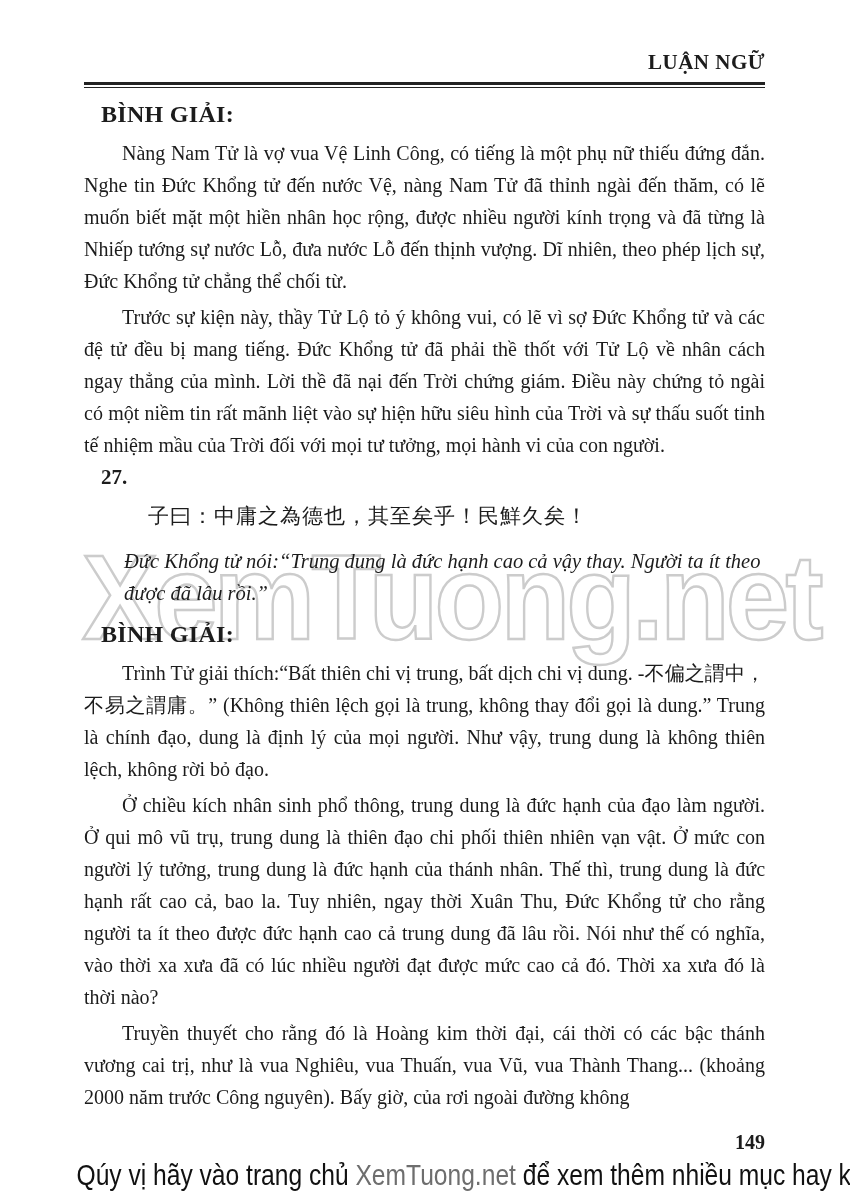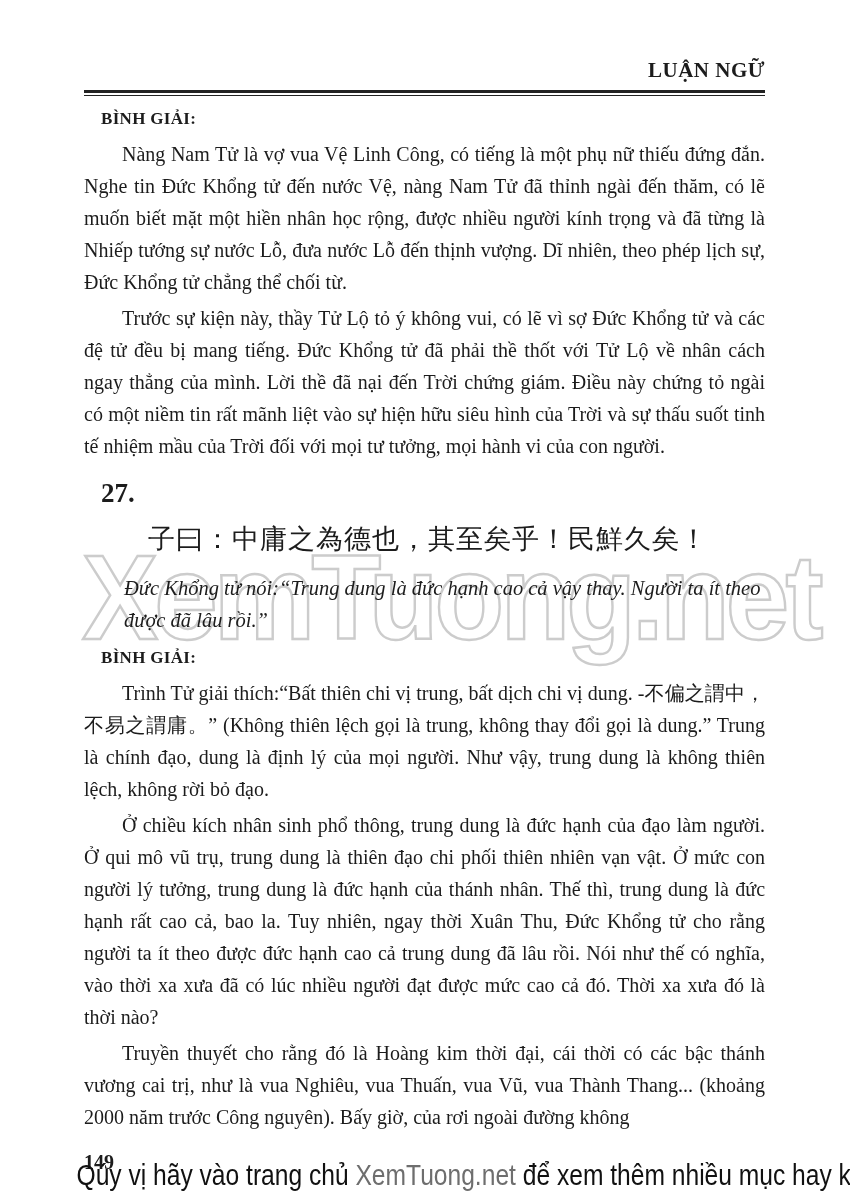--- a/index.html
+++ b/index.html
@@ -24,61 +24,61 @@
     white-space: nowrap;
     color: rgba(255,255,255,0.25);
     -webkit-text-stroke: 2.5px #cccccc;
     transform: scaleX(0.95);
     transform-origin: left top;
     pointer-events: none;
   }
   .content {
     position: absolute;
     left: 84px;
-    top: 8px;
+    top: 0;
     width: 681px;
     z-index: 1;
   }
   .running-header {
     padding-top: 50px;
     text-align: right;
     font-weight: bold;
     font-size: 21px;
     letter-spacing: 0.5px;
   }
   .rule {
     margin-top: 7px;
     height: 2px;
     border-top: 3px solid #222222;
     border-bottom: 1px solid #222222;
   }
   .heading {
-    font-size: 17px;
+    font-size: 24px;
     font-weight: bold;
     letter-spacing: 0.3px;
     margin: 13px 0 9px;
     padding-left: 17px;
   }
   .heading.second { margin-top: 11px; margin-bottom: 9px; }
   p.body {
     font-size: 20px;
     line-height: 32px;
     text-align: justify;
     text-indent: 38px;
     margin: 0 0 4px 0;
   }
   .it { }
   .section-num {
     font-weight: bold;
-    font-size: 27px;
-    margin: 16px 0 0 0;
+    font-size: 21px;
+    margin: 4px 0 0 0;
     padding-left: 17px;
   }
   .chinese {
-    font-size: 27px;
+    font-size: 21px;
     margin: 12px 0 15px 64px;
     letter-spacing: 1px;
     white-space: nowrap;
   }
   .translit {
     font-style: italic;
     font-size: 20.5px;
     margin: 9px 0 0 60px;
   }
   .dich-nghia {
@@ -87,21 +87,21 @@
     font-size: 23px;
     margin: 15px 0 0 10px;
   }
   .translation {
     font-style: italic;
     font-size: 20.5px;
     line-height: 32px;
     margin: 8px 0 12px 40px;
   }
   .page-num {
-    text-align: left;
+    text-align: right;
     font-weight: bold;
     font-size: 20px;
     margin-top: 18px;
   }
   .footer {
     position: absolute;
     bottom: 10px;
     left: 0;
     width: 850px;
     z-index: 2;

